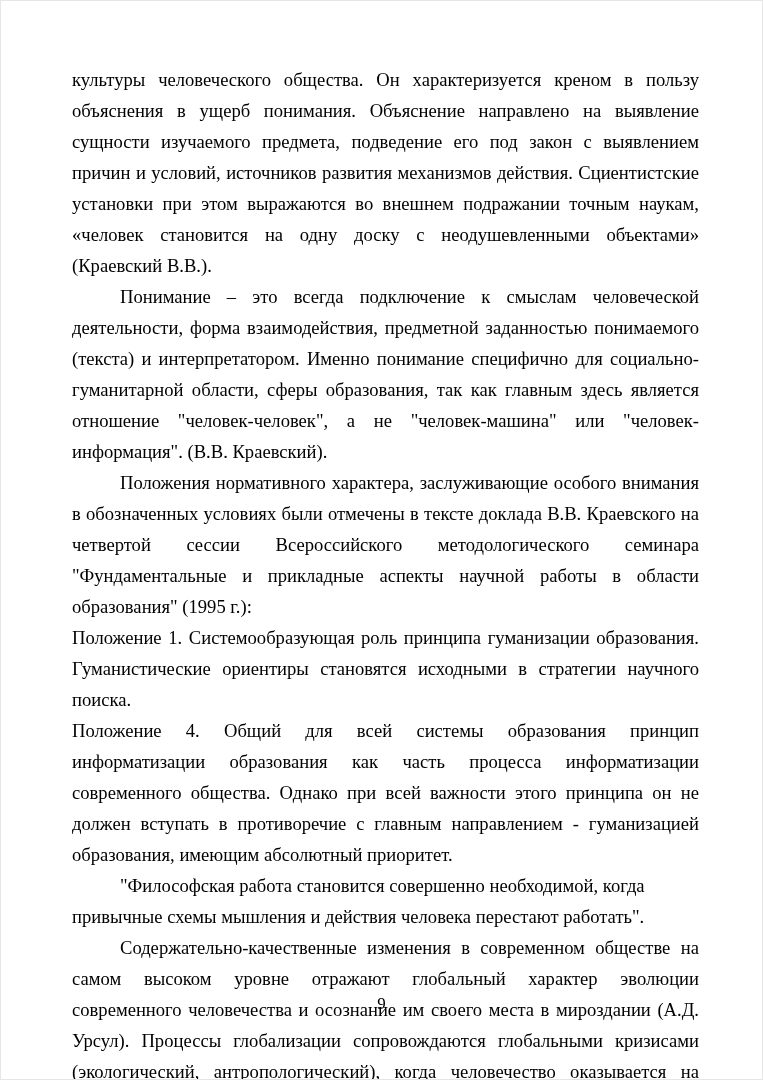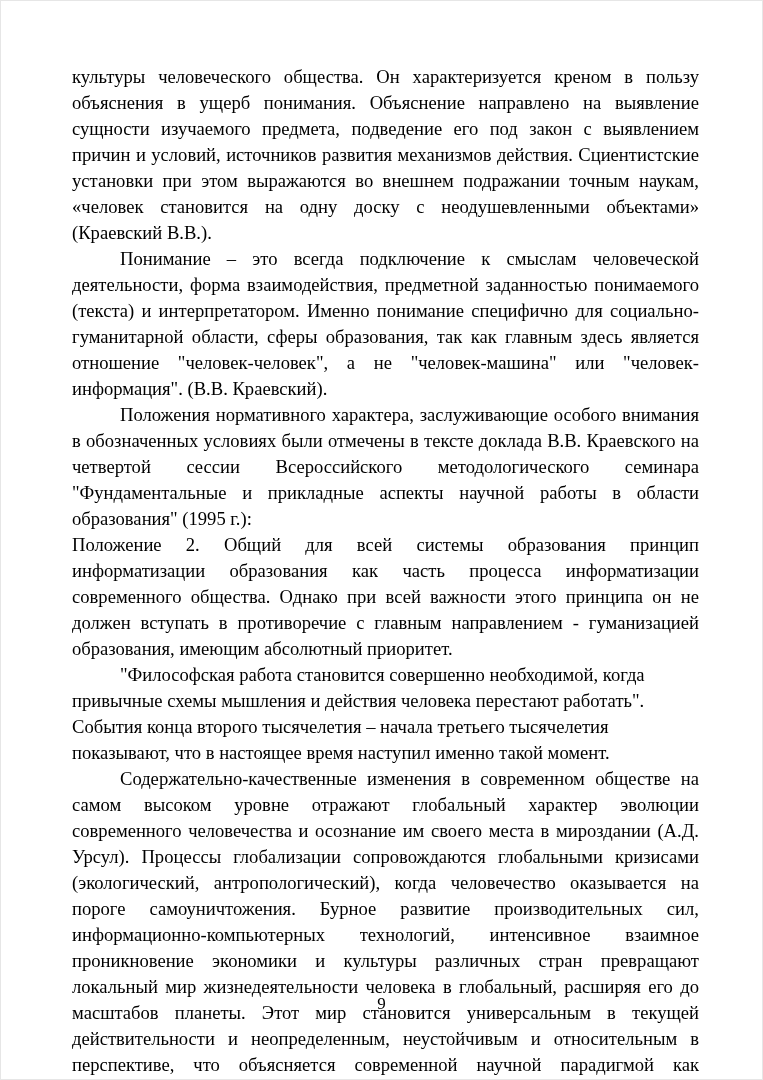--- a/index.html
+++ b/index.html
@@ -21,21 +21,21 @@
   .content {
     position: absolute;
     left: 71px;
     top: 63px;
     width: 627px;
   }
   .para {
     margin: 0;
     padding: 0;
     font-size: 18.6px;
-    line-height: 26px;
+    line-height: 31px;
     color: #000000;
   }
   .j { text-align: justify; }
   .l { text-align: left; }
   .ind { text-indent: 48px; }
   .pre { white-space: pre-line; }
   .footer {
     position: absolute;
     left: 0;
     right: 0;
@@ -47,21 +47,20 @@
   }
 </style>
 </head>
 <body>
 
 <div class="page">
   <div class="content">
     <p class="para j">культуры человеческого общества. Он характеризуется креном в пользу объяснения в ущерб понимания. Объяснение направлено на выявление сущности изучаемого предмета, подведение его под закон с выявлением причин и условий, источников развития механизмов действия. Сциентистские установки при этом выражаются во внешнем подражании точным наукам, «человек становится на одну доску с неодушевленными объектами» (Краевский В.В.).</p>
     <p class="para j ind">Понимание – это всегда подключение к смыслам человеческой деятельности, форма взаимодействия, предметной заданностью понимаемого (текста) и интерпретатором. Именно понимание специфично для социально-гуманитарной области, сферы образования, так как главным здесь является отношение "человек-человек", а не "человек-машина" или "человек-информация". (В.В. Краевский).</p>
     <p class="para j ind">Положения нормативного характера, заслуживающие особого внимания в обозначенных условиях были отмечены в тексте доклада В.В. Краевского на четвертой сессии Всероссийского методологического семинара "Фундаментальные и прикладные аспекты научной работы в области образования" (1995 г.):</p>
-    <p class="para j">Положение 2. Общий для всей системы образования принцип информатизации образования как часть процесса информатизации современного общества. Однако при всей важности этого принципа он не должен вступать в противоречие с главным направлением - гуманизацией образования, имеющим абсолютный приоритет.</p>
+    <p class="para j">Положение 1. Системообразующая роль принципа гуманизации образования. Гуманистические ориентиры становятся исходными в стратегии научного поиска.</p>
+    <p class="para j">Положение 4. Общий для всей системы образования принцип информатизации образования как часть процесса информатизации современного общества. Однако при всей важности этого принципа он не должен вступать в противоречие с главным направлением - гуманизацией образования, имеющим абсолютный приоритет.</p>
     <p class="para l ind pre">"Философская работа становится совершенно необходимой, когда
 привычные схемы мышления и действия человека перестают работать".</p>
-    <p class="para l pre">События конца второго тысячелетия – начала третьего тысячелетия
-показывают, что в настоящее время наступил именно такой момент.</p>
     <p class="para j ind">Содержательно-качественные изменения в современном обществе на самом высоком уровне отражают глобальный характер эволюции современного человечества и осознание им своего места в мироздании (А.Д. Урсул). Процессы глобализации сопровождаются глобальными кризисами (экологический, антропологический), когда человечество оказывается на пороге самоуничтожения. Бурное развитие производительных сил, информационно-компьютерных технологий, интенсивное взаимное проникновение экономики и культуры различных стран превращают локальный мир жизнедеятельности человека в глобальный, расширяя его до масштабов планеты. Этот мир становится универсальным в текущей действительности и неопределенным, неустойчивым и относительным в перспективе, что объясняется современной научной парадигмой как объективное свойство сверхсложной самоорганизующейся системы, которую составляют человек, общество и среда</p>
   </div>
   <div class="footer">9</div>
 </div>
 
 </body></html>

